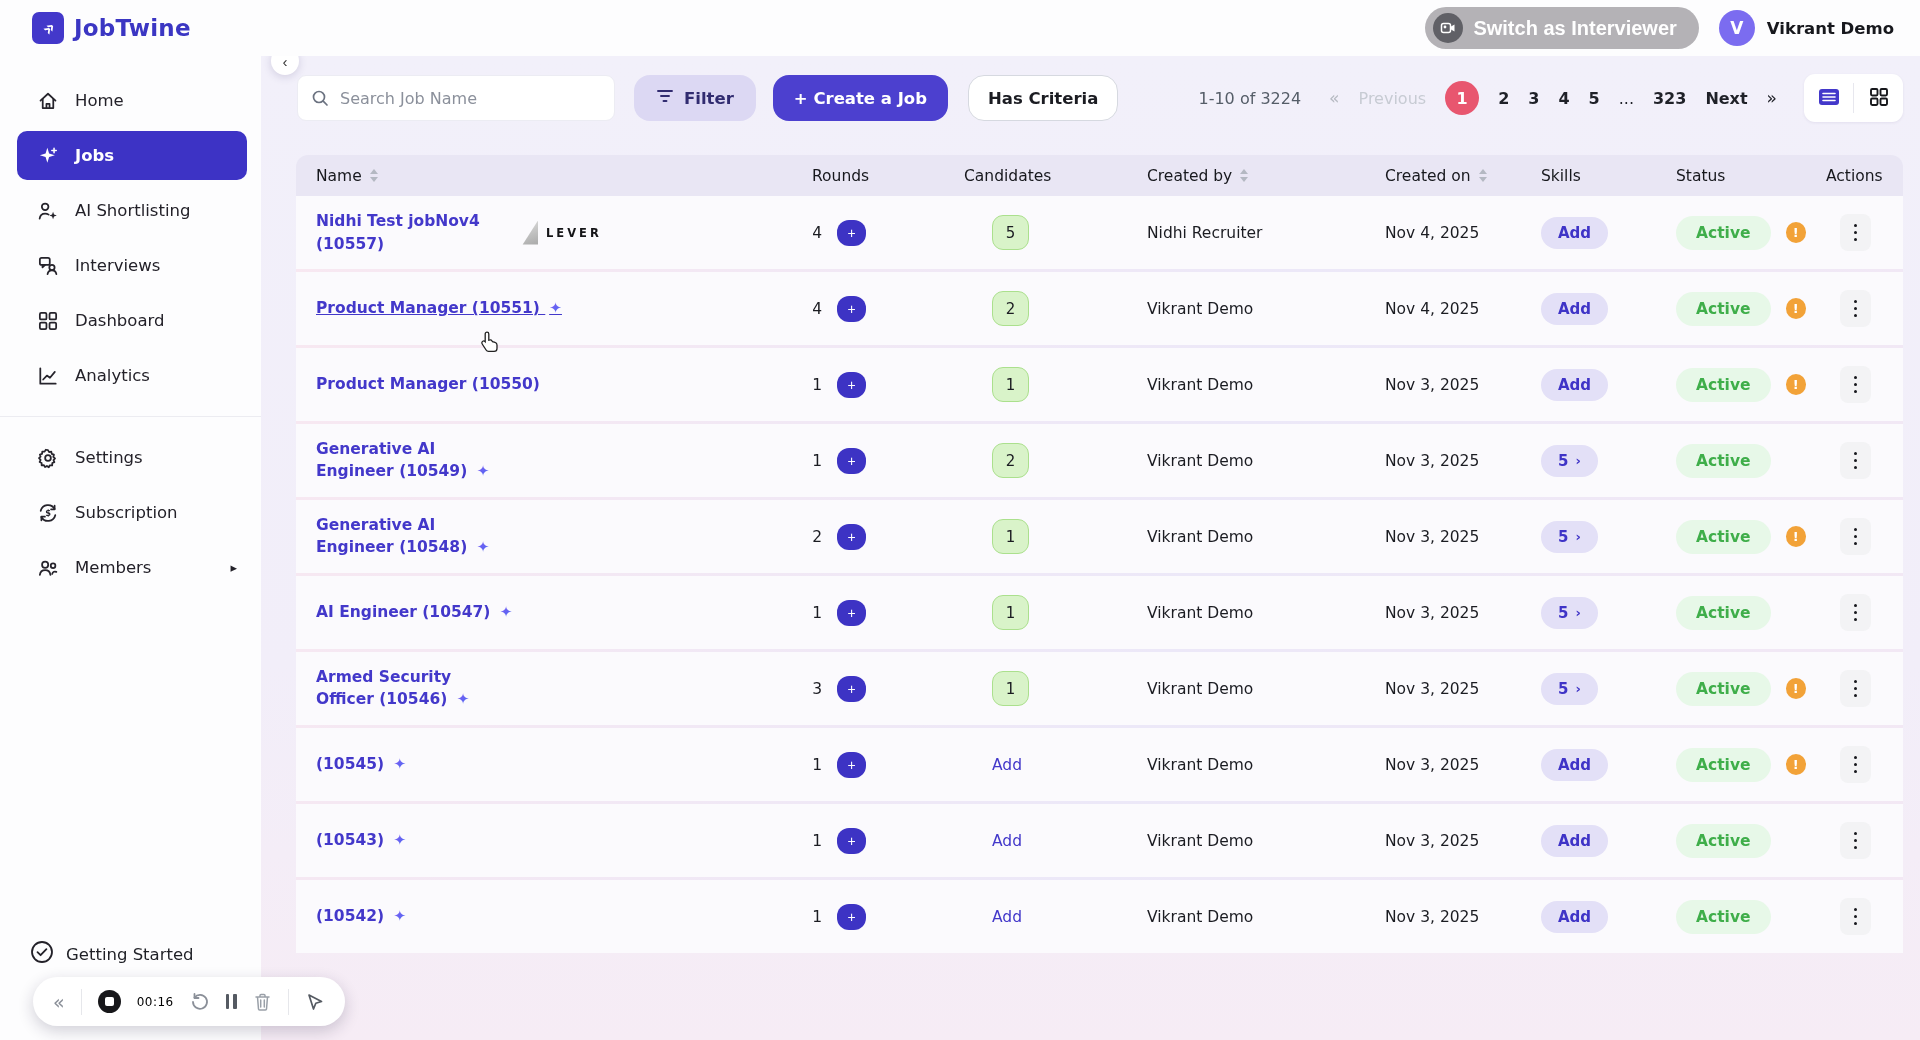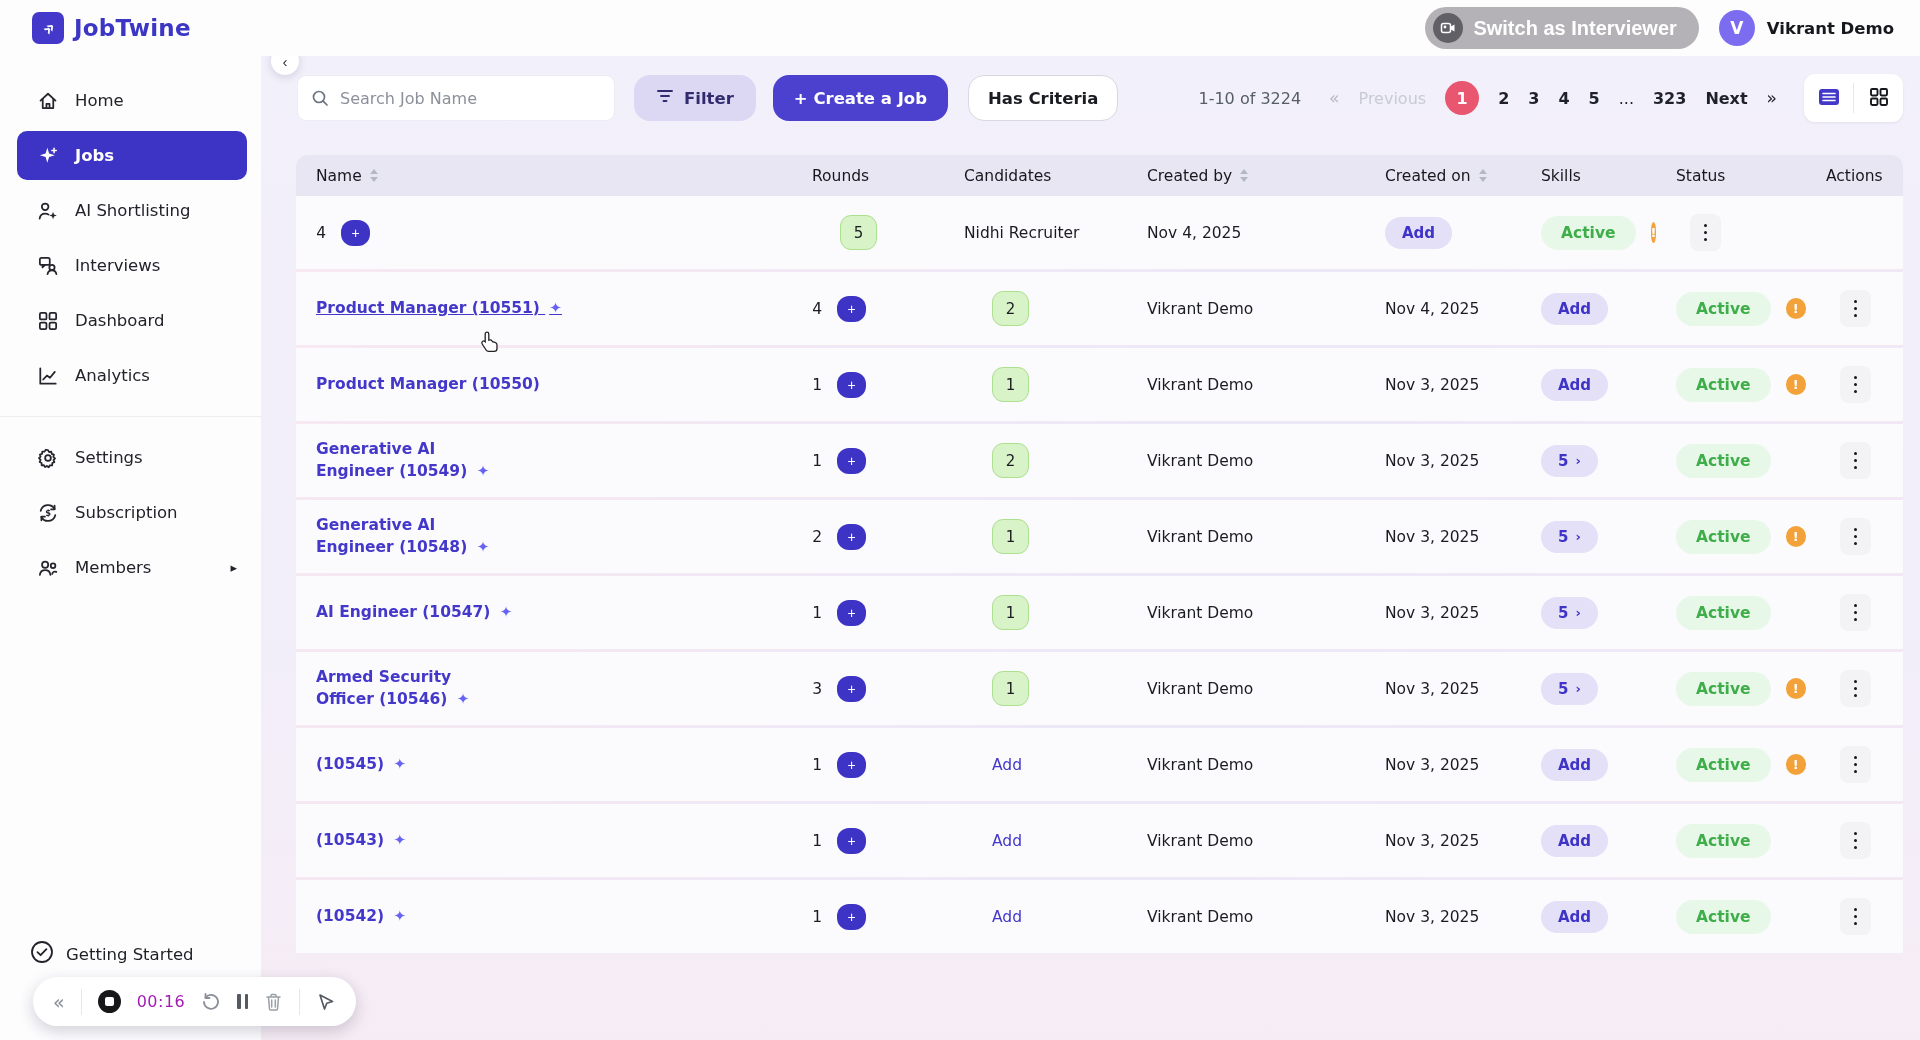--- a/index.html
+++ b/index.html
@@ -120,21 +120,21 @@
   
   .hand-cursor { position:absolute; left:478px; top:330px; z-index:8; pointer-events:none; }
 
   
   .recorder { position:absolute; left:33px; bottom:14px; height:49px; background:#fff; border-radius:26px; z-index:9;
               box-shadow:0 5px 16px rgba(30,25,60,.20); display:flex; align-items:center; padding:0 20px; gap:16px; }
   .rec-chevrons { color:#8a8f98; font-size:19px; cursor:pointer; }
   .rec-sep { width:1px; height:26px; background:#e6e7eb; }
   .rec-stop { width:23px; height:23px; border-radius:50%; background:#17171a; display:flex; align-items:center; justify-content:center; cursor:pointer; }
   .rec-stop i { width:9px; height:9px; border-radius:2px; background:#fff; display:block; }
-  .rec-time { font-size:16px; color:#a21caf; letter-spacing:.5px; }
+  .rec-time { font-size:12px; color:#000000; letter-spacing:.5px; }
   .rec-ico { display:flex; align-items:center; justify-content:center; cursor:pointer; background:none; border:none; }
   .rec-pause { display:flex; gap:4px; cursor:pointer; }
   .rec-pause i { width:3.5px; height:15px; background:#555a62; border-radius:1px; display:block; }
 </style>
 </head>
 <body>
 
 <div class="app">
 
   <header class="topbar">
@@ -371,20 +371,27 @@
           </div>
           <div>
             <span>Status</span>
           </div>
           <div>
             <span>Actions</span>
           </div>
         </div>
       <div class="t-body" id="table-body">
           <div class="t-row">
+            <div class="cell-name">
+       <a class="job-link narrow">Nidhi Test jobNov4 (10557)</a>
+              <span class="lever">
+         <span class="lever-mark"></span>
+         <span class="lever-text">LEVER</span>
+              </span>
+     </div>
      <div class="cell-rounds">
        <span class="rounds-num">4</span>
        <button class="plus-btn">+</button>
      </div>
      <div>
               <span class="cand-pill">5</span>
             </div>
      <div>
               <span>Nidhi Recruiter</span>
             </div>

